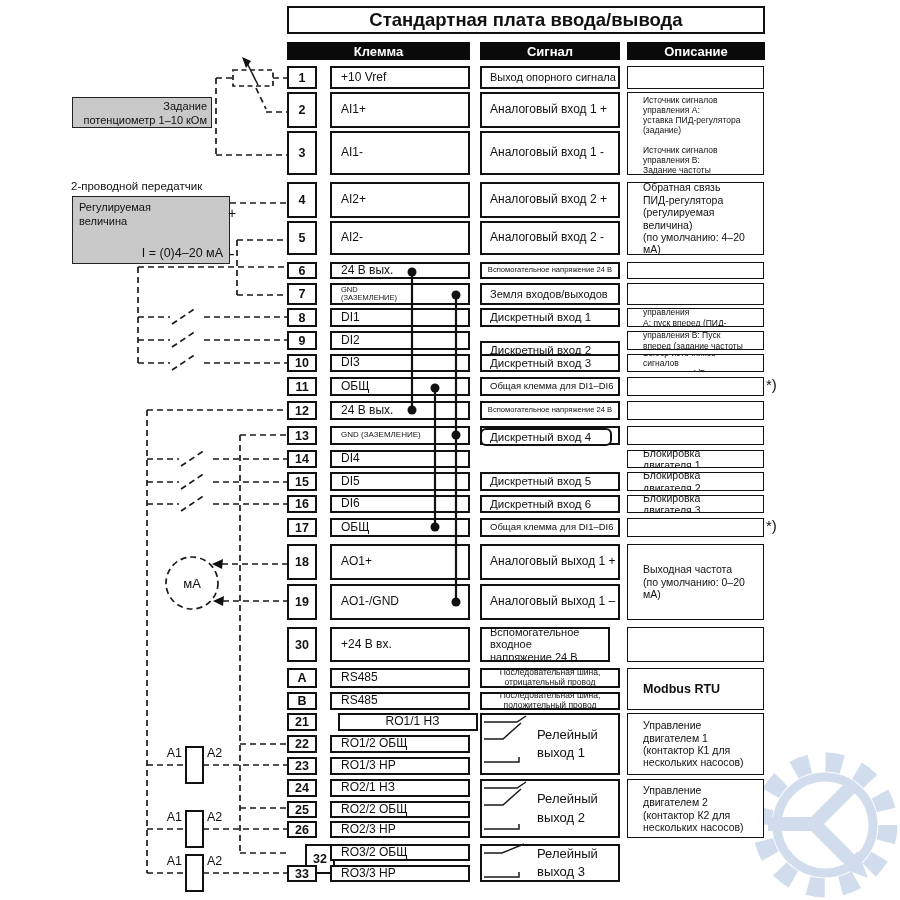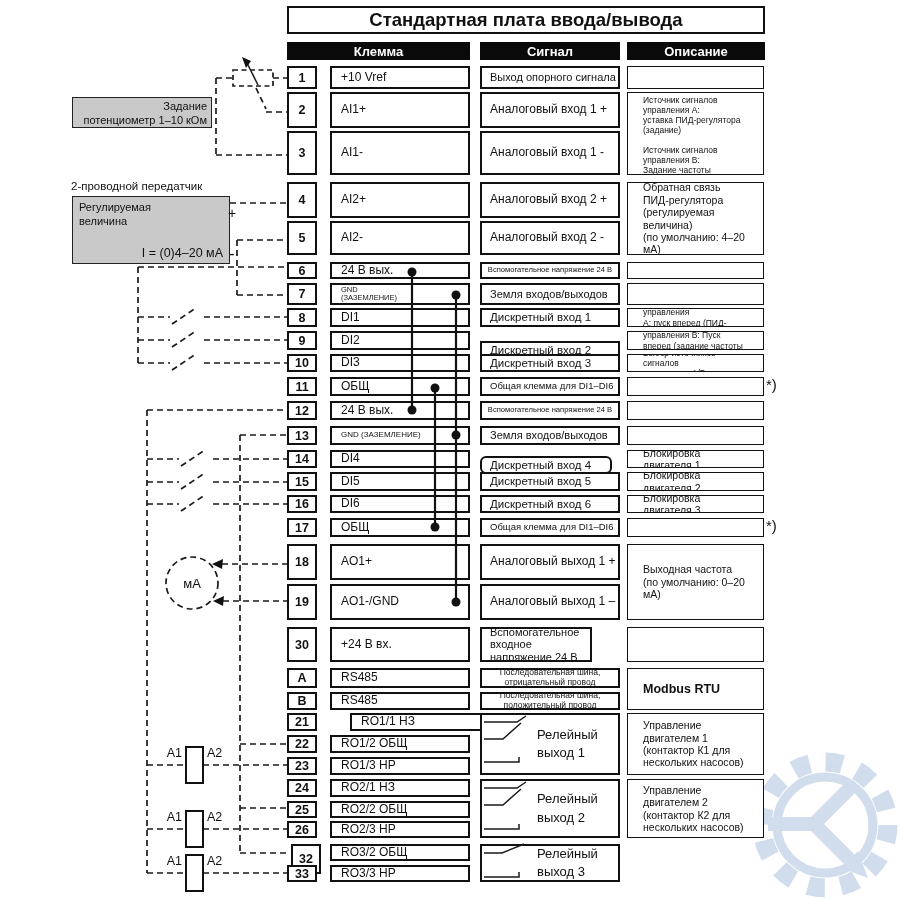--- a/index.html
+++ b/index.html
@@ -181,21 +181,21 @@
       </div>
       <div class="cell sig f11" style="left: 480px; top: 426px; width: 140px; height: 19px;">
         <span>Земля входов/выходов</span>
       </div>
       <div class="cell num" style="left: 287px; top: 450px; width: 30px; height: 18px;">
         <span>14</span>
       </div>
       <div class="cell term " style="left: 330px; top: 450px; width: 140px; height: 18px;">
         <span>DI4</span>
       </div>
-      <div class="cell sig " style="left: 480px; top: 456px; width: 132px; height: 18px; border-radius: 6px;">
+      <div class="cell sig " style="left: 480px; top: 428px; width: 132px; height: 18px; border-radius: 6px;">
         <span>Дискретный вход 4</span>
       </div>
       <div class="cell num" style="left: 287px; top: 472px; width: 30px; height: 19px;">
         <span>15</span>
       </div>
       <div class="cell term " style="left: 330px; top: 472px; width: 140px; height: 19px;">
         <span>DI5</span>
       </div>
       <div class="cell sig " style="left: 480px; top: 472px; width: 140px; height: 19px;">
         <span>Дискретный вход 5</span>
@@ -235,21 +235,21 @@
       </div>
       <div class="cell sig f12" style="left: 480px; top: 584px; width: 140px; height: 36px;">
         <span>Аналоговый выход 1 –</span>
       </div>
       <div class="cell num" style="left: 287px; top: 627px; width: 30px; height: 35px;">
         <span>30</span>
       </div>
       <div class="cell term " style="left: 330px; top: 627px; width: 140px; height: 35px;">
         <span>+24 В вх.</span>
       </div>
-      <div class="cell sig f11" style="left: 480px; top: 627px; width: 112px; height: 35px;">
+      <div class="cell sig f11" style="left: 480px; top: 627px; width: 130px; height: 35px;">
         <span>Вспомогательное входное
 напряжение 24 В</span>
       </div>
       <div class="cell num" style="left: 287px; top: 668px; width: 30px; height: 20px;">
         <span>A</span>
       </div>
       <div class="cell term " style="left: 330px; top: 668px; width: 140px; height: 20px;">
         <span>RS485</span>
       </div>
       <div class="cell sig f85 c" style="left: 480px; top: 668px; width: 140px; height: 20px;">
@@ -262,21 +262,21 @@
       <div class="cell term " style="left: 330px; top: 692px; width: 140px; height: 18px;">
         <span>RS485</span>
       </div>
       <div class="cell sig f85 c" style="left: 480px; top: 692px; width: 140px; height: 18px;">
         <span>Последовательная шина,
 положительный провод</span>
       </div>
       <div class="cell num" style="left: 287px; top: 713px; width: 30px; height: 18px;">
         <span>21</span>
       </div>
-      <div class="cell term " style="left: 350px; top: 713px; width: 140px; height: 18px;">
+      <div class="cell term " style="left: 338px; top: 713px; width: 140px; height: 18px; justify-content: center;">
         <span>RO1/1 НЗ</span>
       </div>
       <div class="cell num" style="left: 287px; top: 735px; width: 30px; height: 18px;">
         <span>22</span>
       </div>
       <div class="cell term " style="left: 330px; top: 735px; width: 140px; height: 18px;">
         <span>RO1/2 ОБЩ</span>
       </div>
       <div class="cell num" style="left: 287px; top: 757px; width: 30px; height: 18px;">
         <span>23</span>
@@ -295,21 +295,21 @@
       </div>
       <div class="cell term " style="left: 330px; top: 801px; width: 140px; height: 17px;">
         <span>RO2/2 ОБЩ</span>
       </div>
       <div class="cell num" style="left: 287px; top: 821px; width: 30px; height: 17px;">
         <span>26</span>
       </div>
       <div class="cell term " style="left: 330px; top: 821px; width: 140px; height: 17px;">
         <span>RO2/3 НР</span>
       </div>
-      <div class="cell num" style="left: 291px; top: 844px; width: 30px; height: 30px;">
+      <div class="cell num" style="left: 305px; top: 844px; width: 30px; height: 30px;">
         <span>32</span>
       </div>
       <div class="cell term " style="left: 330px; top: 844px; width: 140px; height: 17px;">
         <span>RO3/2 ОБЩ</span>
       </div>
       <div class="cell num" style="left: 287px; top: 865px; width: 30px; height: 17px;">
         <span>33</span>
       </div>
       <div class="cell term " style="left: 330px; top: 865px; width: 140px; height: 17px;">
         <span>RO3/3 НР</span>

